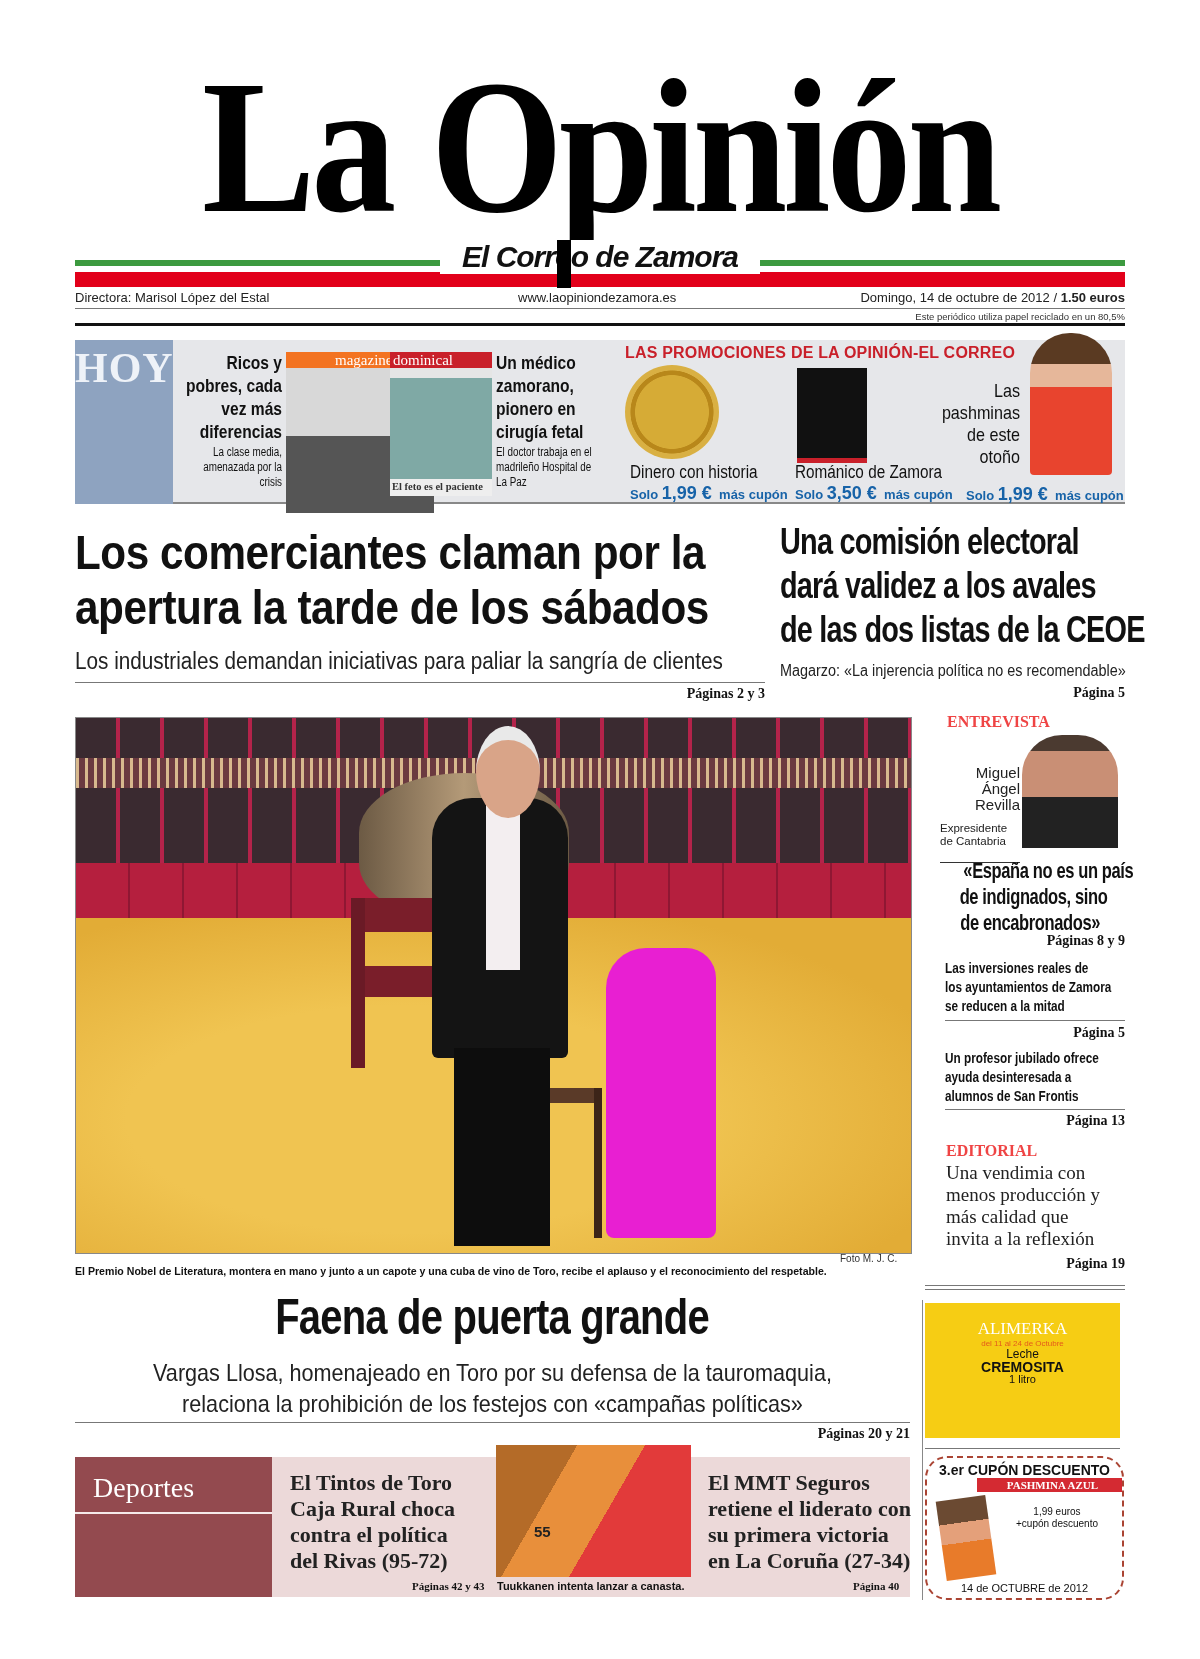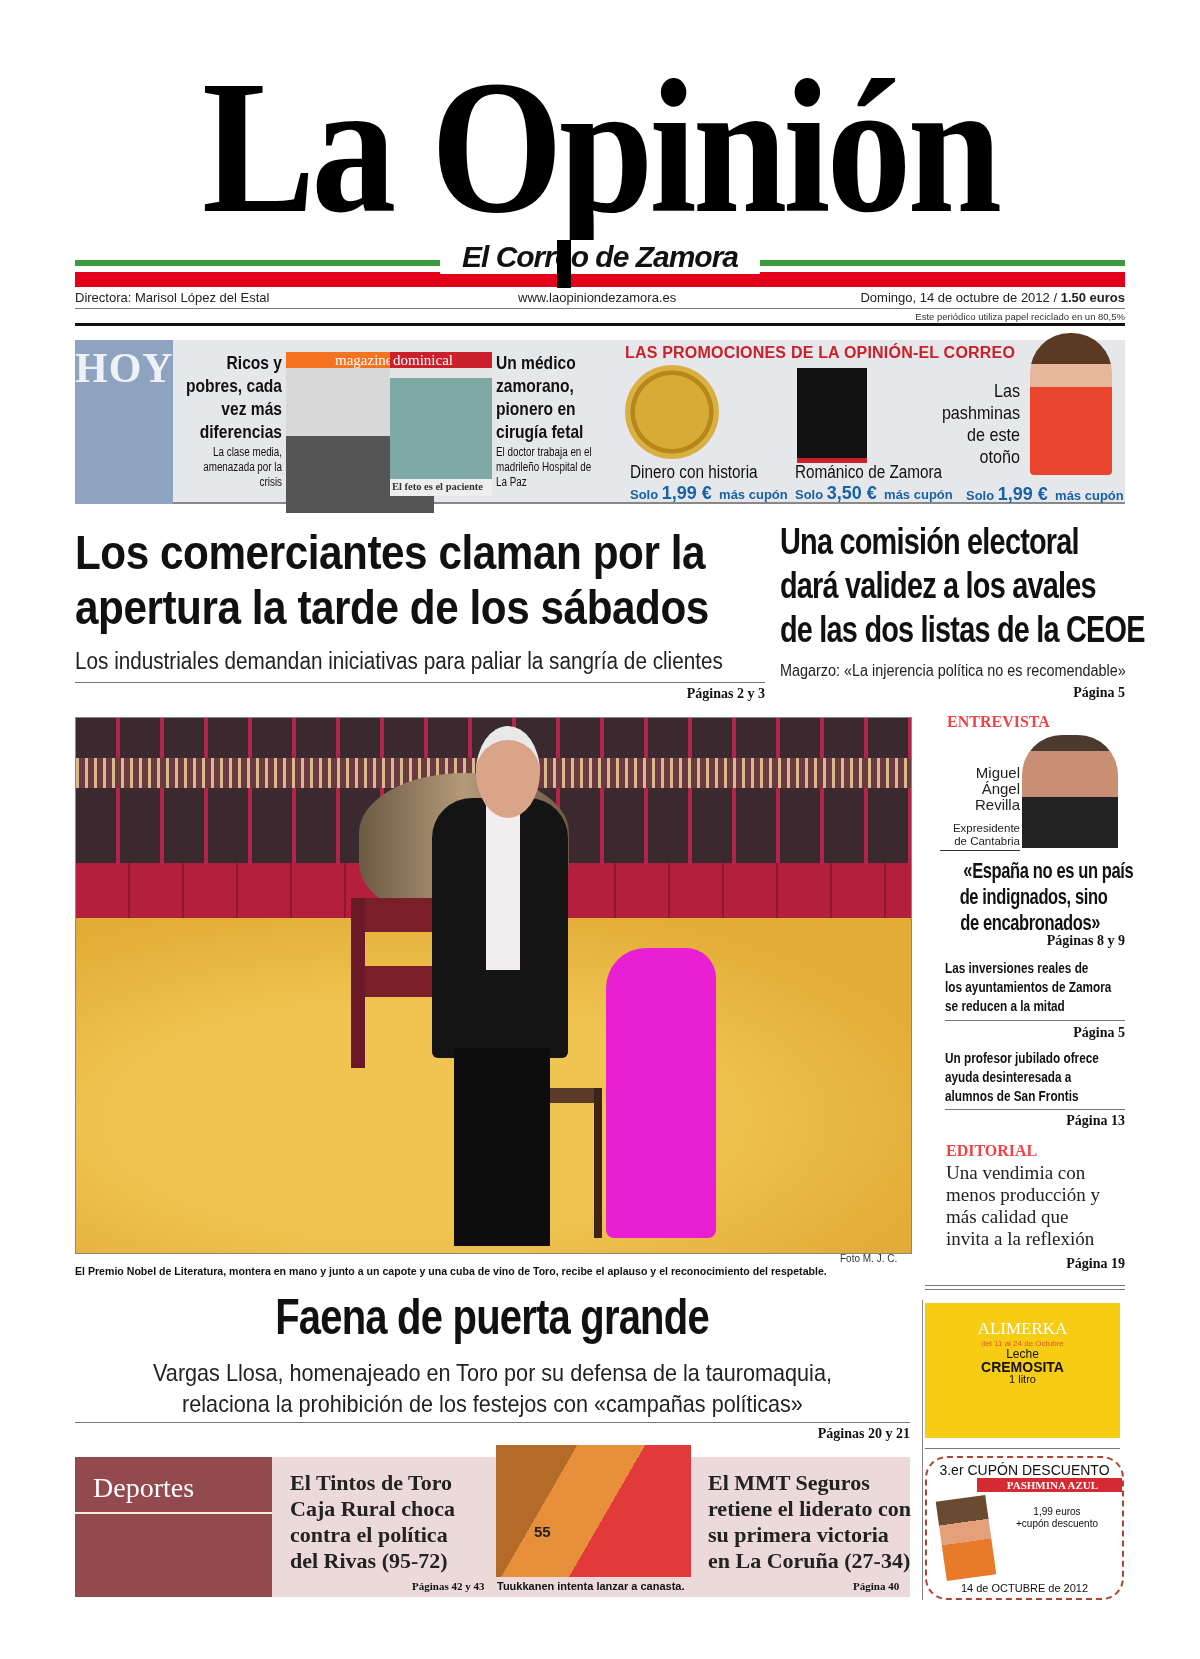--- a/index.html
+++ b/index.html
@@ -52,21 +52,21 @@
   .ph-capote { left:530px; top:230px; width:110px; height:290px; background:#e81fd2; border-radius:40px 30px 8px 8px; }
   .photo-credit { left:840px; top:1253px; font-size:10px; color:#333; }
   .caption { left:75px; top:1265px; font-size:11.5px; font-weight:bold; white-space:nowrap; transform:scaleX(0.92); transform-origin:left; }
   .h-faena { left:75px; top:1288px; width:835px; text-align:center; font-weight:bold; font-size:50px; letter-spacing:-1px; }
   .faena-inner { display:inline-block; transform:scaleX(0.8); }
   .dek-c { left:75px; width:835px; text-align:center; font-size:24px; color:#222; line-height:31px; }
   
   .sec-label { font-family:"Liberation Serif", serif; font-weight:bold; color:#ef4444; font-size:16px; }
   .interview-photo { left:1022px; top:735px; width:96px; height:113px; background:linear-gradient(#4b3a30 0 14%, #c98f75 14% 55%, #222 55% 100%); border-radius:40px 40px 0 0; }
   .int-name { left:940px; top:765px; width:80px; text-align:right; font-size:15px; line-height:16px; color:#222; }
-  .int-role { left:940px; top:822px; width:80px; text-align:right; font-size:11.5px; line-height:13px; color:#222; border-bottom:1px solid #333; padding-bottom:2px; }
+  .int-role { left:940px; top:822px; width:80px; font-size:11.5px; line-height:13px; color:#222; border-bottom:1px solid #333; padding-bottom:14px; }
   .int-quote { left:935px; top:858px; width:190px; text-align:center; font-weight:bold; font-size:22px; line-height:26px; letter-spacing:-0.5px; }
   .int-quote span { display:inline-block; transform:scaleX(0.75); white-space:nowrap; }
   .brief { font-weight:bold; font-size:15.5px; line-height:19px; white-space:nowrap; transform:scaleX(0.76); transform-origin:left; }
   .editorial { left:946px; top:1162px; width:185px; font-family:"Liberation Serif", serif; font-size:19px; line-height:22px; color:#222; }
   .ad-alimerka { left:925px; top:1303px; width:195px; height:135px; background:#f6cd14; text-align:center; }
   .ad-cupon { left:925px; top:1456px; width:195px; height:140px; border:2px dashed #a43; border-radius:22px; background:#fff; }
   
   .dep-bg { left:75px; top:1457px; width:835px; height:140px; background:#ecd9d9; }
   .dep-tab { left:75px; top:1457px; width:197px; height:140px; background:#934a4f; }
   .dep-label { left:93px; top:1472px; font-family:"Liberation Serif", serif; font-size:28px; color:#fff; }
@@ -226,21 +226,21 @@
 <div class="abs" style="left:922px;top:1300px;width:1px;height:300px;background:#888;"></div>
 <div class="abs ad-alimerka">
   <div style="font-family:'Liberation Serif',serif;color:#fff;font-size:17px;margin-top:16px;">ALIMERKA</div>
   <div style="color:#e45a1c;font-size:8px;">del 11 al 24 de Octubre</div>
   <div style="font-size:12px;line-height:12px;">Leche</div>
   <div style="font-weight:bold;font-size:14px;line-height:14px;">CREMOSITA</div>
   <div style="font-size:11px;line-height:11px;">1 litro</div>
 </div>
 <div class="abs rule-thin" style="left:925px;top:1448px;width:195px;"></div>
 <div class="abs ad-cupon">
-  <div style="text-align:center;font-weight:normal;font-size:14px;margin-top:4px;">3.er CUPÓN DESCUENTO</div>
+  <div style="text-align:center;font-weight:bold;font-size:14px;margin-top:4px;">3.er CUPÓN DESCUENTO</div>
   <div style="background:#d42a32;color:#fff;font-family:'Liberation Serif',serif;font-weight:bold;font-size:11px;text-align:right;padding:1px 24px;margin-left:50px;">PASHMINA AZUL</div>
   <div style="position:absolute;left:14px;top:40px;width:50px;height:80px;background:linear-gradient(#6b4a32 0 30%, #e4a07a 30% 55%, #e87b2a 55% 100%);transform:rotate(-8deg);"></div>
   <div style="position:absolute;left:70px;top:48px;width:120px;text-align:center;font-size:10px;line-height:12px;">
     <div>1,99 euros</div>
     <div>+cupón descuento</div>
   </div>
   <div style="position:absolute;left:0;bottom:4px;width:100%;text-align:center;font-size:11px;">14 de OCTUBRE de 2012</div>
 </div>
 
 <div class="abs dep-bg"></div>

